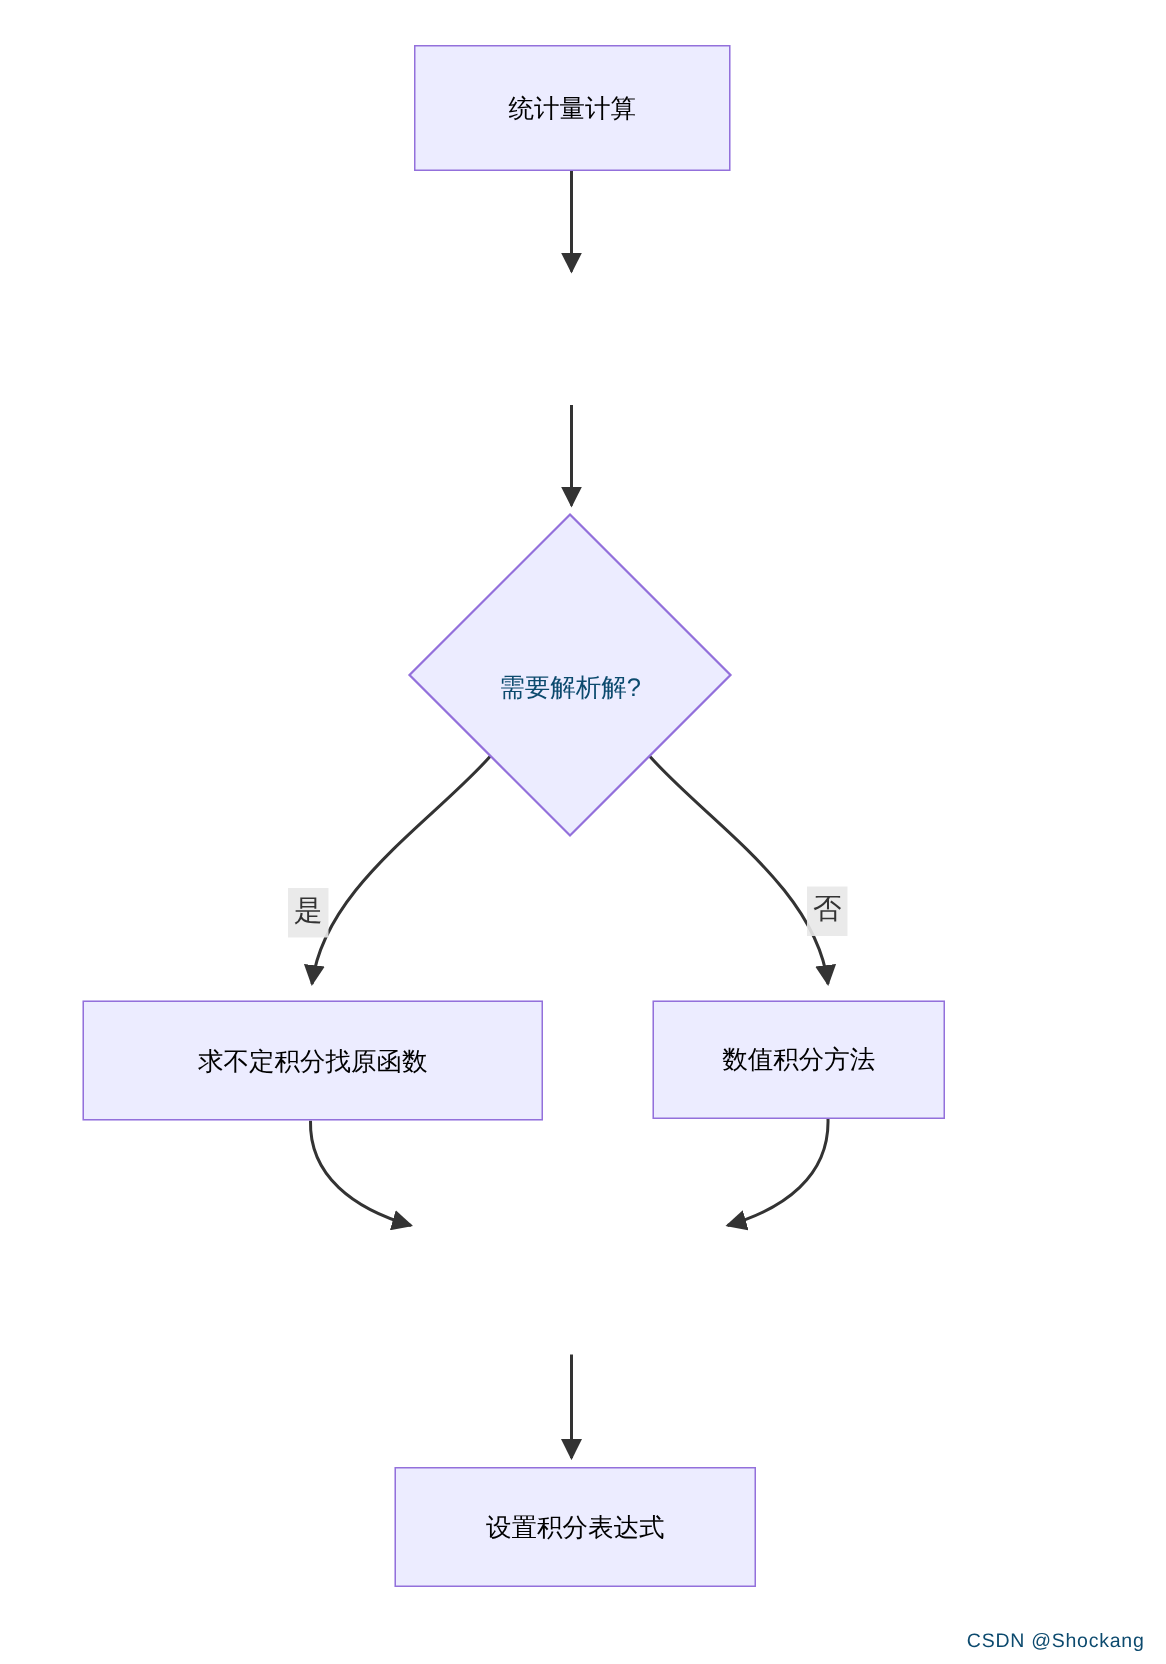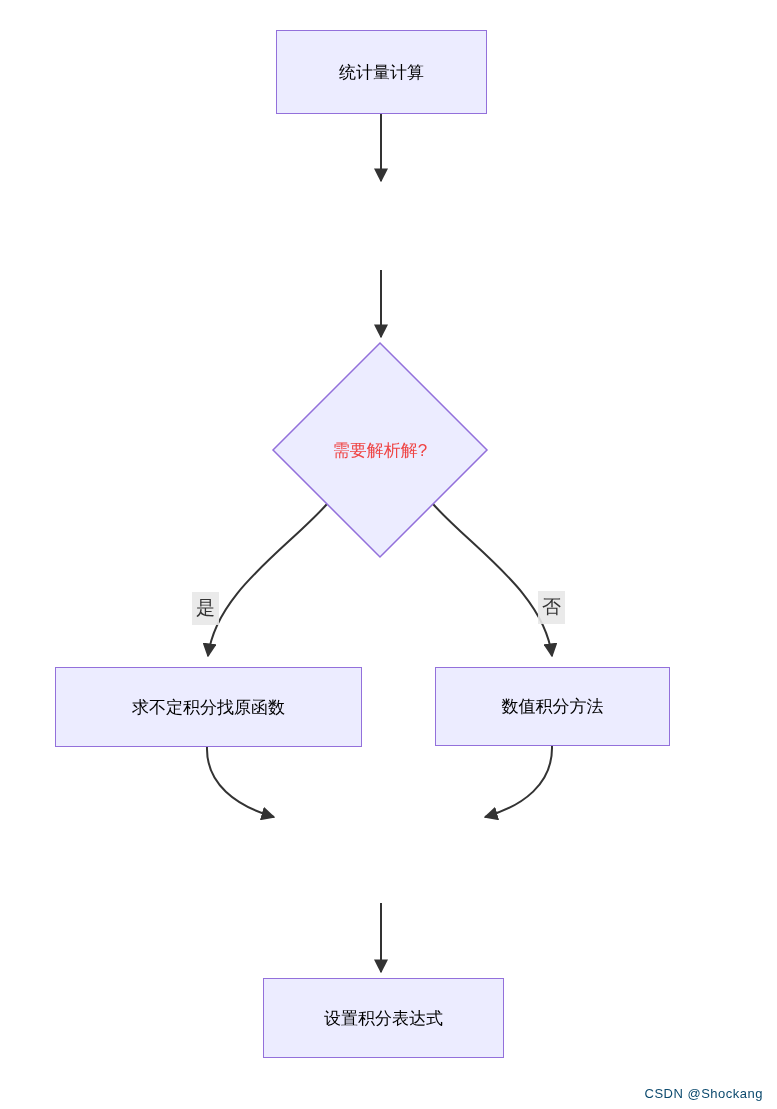--- a/index.html
+++ b/index.html
@@ -16,22 +16,22 @@
     display:flex;align-items:center;justify-content:center;
     background:#ECECFF;
     border:1.5px solid #9370DB;
     box-sizing:border-box;
     color:#000000;
     font-size:17px;
     text-align:center;
   }
   .diamond-text{
     position:absolute;
-    display:flex;align-items:center;justify-content:center;
-    color:#ef4444;font-size:17px;text-align:center;
+    display:flex;align-items:flex-end;justify-content:center;
+    color:#0c4a6e;font-size:17px;text-align:center;
     background:transparent;border:none;
   }
   .edge-label{
     position:absolute;
     background:rgba(232,232,232,0.9);
     color:#333333;
     font-size:19px;
     line-height:1;
     padding:6px 4px 8px 4px;
     text-align:center;
@@ -75,21 +75,21 @@
 
 
   <div class="diamond-text" style="left:300px;top:430px;width:160px;height:40px">
     <span>需要解析解?</span>
   </div>
 
   <div class="node" style="left:55px;top:667px;width:307px;height:80px">
     <span>求不定积分找原函数</span>
   </div>
 
-  <div class="node" style="left:435px;top:667px;width:235px;height:79px">
+  <div class="node" style="left:435px;top:667px;width:195px;height:79px">
     <span>数值积分方法</span>
   </div>
 
 
   <div class="node" style="left:263px;top:978px;width:241px;height:80px">
     <span>设置积分表达式</span>
   </div>
 
   <div class="edge-label" style="left:192px;top:592px">是</div>
   <div class="edge-label" style="left:538px;top:591px">否</div>

